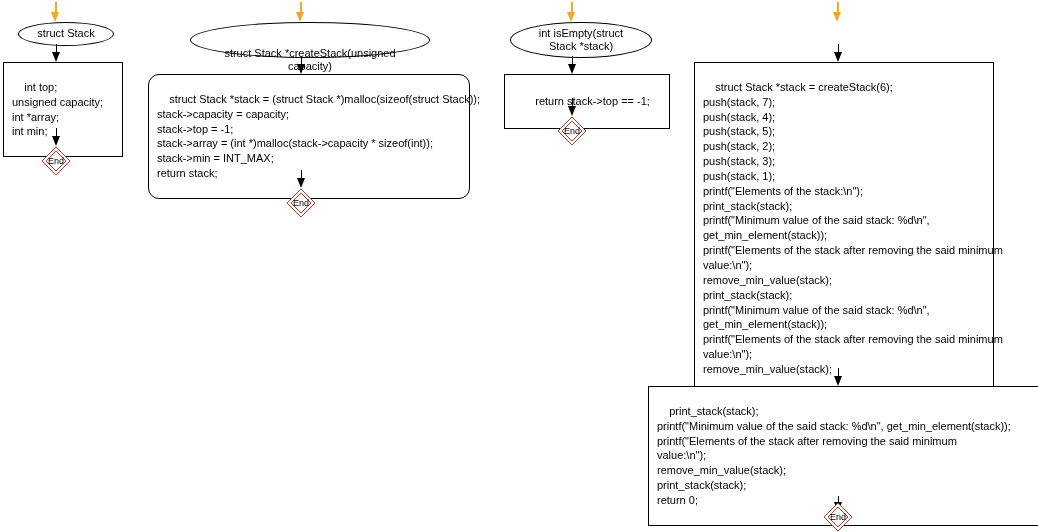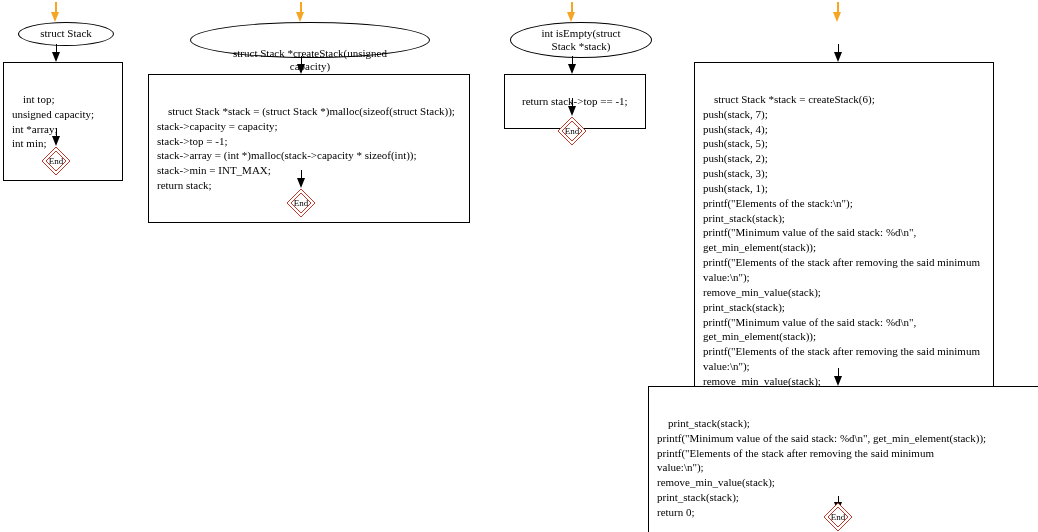--- a/index.html
+++ b/index.html
@@ -10,40 +10,39 @@
     font-size: 11px;
     color: #000;
     width: 1038px;
     height: 532px;
     overflow: hidden;
   }
   .canvas {
     position: relative;
     width: 928px;
     height: 532px;
-    font-family: Liberation Serif, serif;
   }
   .node {
     position: absolute;
   }
   .ellipse {
     border: 1px solid #000;
     border-radius: 50%;
     display: flex;
     align-items: center;
     justify-content: center;
     text-align: center;
     background: #fff;
     padding: 2px 8px;
     line-height: 1.2;
   }
   .rect {
     border: 1px solid #000;
     background: #fff;
-    padding: 14px 8px;
+    padding: 2px 8px;
     white-space: pre;
     line-height: 1.35;
   }
   .end {
     width: 30px;
     height: 30px;
     position: absolute;
     text-align: right;
   }
   .end svg { display:block; }
@@ -102,21 +101,21 @@
   <div class="arrowhead" style="left:296px; top:12px;"></div>
 
   <div class="node ellipse" style="left:190px; top:22px; width:222px; height:30px;">
     <span style="white-space:pre;margin-top:40px;">struct Stack *createStack(unsigned
 capacity)</span>
   </div>
 
   <div class="vline" style="left:301px; top:56px; height:14px;"></div>
   <div class="arrowhead" style="left:297px; top:64px; border-top-color:#000;"></div>
 
-  <div class="node rect" style="left:148px; top:74px; width:304px;">
+  <div class="node rect" style="left:148px; top:74px; width:304px;border-radius:11px;">
     <span>struct Stack *stack = (struct Stack *)malloc(sizeof(struct Stack));
 stack-&gt;capacity = capacity;
 stack-&gt;top = -1;
 stack-&gt;array = (int *)malloc(stack-&gt;capacity * sizeof(int));
 stack-&gt;min = INT_MAX;
 return stack;</span>
   </div>
 
   <div class="vline" style="left:301px; top:170px; height:14px;"></div>
   <div class="arrowhead" style="left:297px; top:178px; border-top-color:#000;"></div>
@@ -133,21 +132,21 @@
   <div class="arrowhead" style="left:567px; top:12px;"></div>
 
   <div class="node ellipse" style="left:510px; top:22px; width:124px; height:30px;">
     <span style="white-space:pre;">int isEmpty(struct
 Stack *stack)</span>
   </div>
 
   <div class="vline" style="left:572px; top:56px; height:14px;"></div>
   <div class="arrowhead" style="left:568px; top:64px; border-top-color:#000;"></div>
 
-  <div class="node rect" style="left:504px; top:74px; width:128px; padding:4px 6px;">
+  <div class="node rect" style="left:504px; top:74px; width:128px; padding:4px 18px;">
     <span>return stack-&gt;top == -1;</span>
   </div>
 
   <div class="vline" style="left:572px; top:98px; height:14px;"></div>
   <div class="arrowhead" style="left:568px; top:106px; border-top-color:#000;"></div>
 
   <div class="end" style="left:557px; top:116px;">
     <svg width="30" height="30">
       <polygon points="15,1 29,15 15,29 1,15" fill="#fff" stroke="#c0392b" stroke-width="1"></polygon>
       <polygon points="15,5 25,15 15,25 5,15" fill="none" stroke="#c0392b" stroke-width="1"></polygon>

